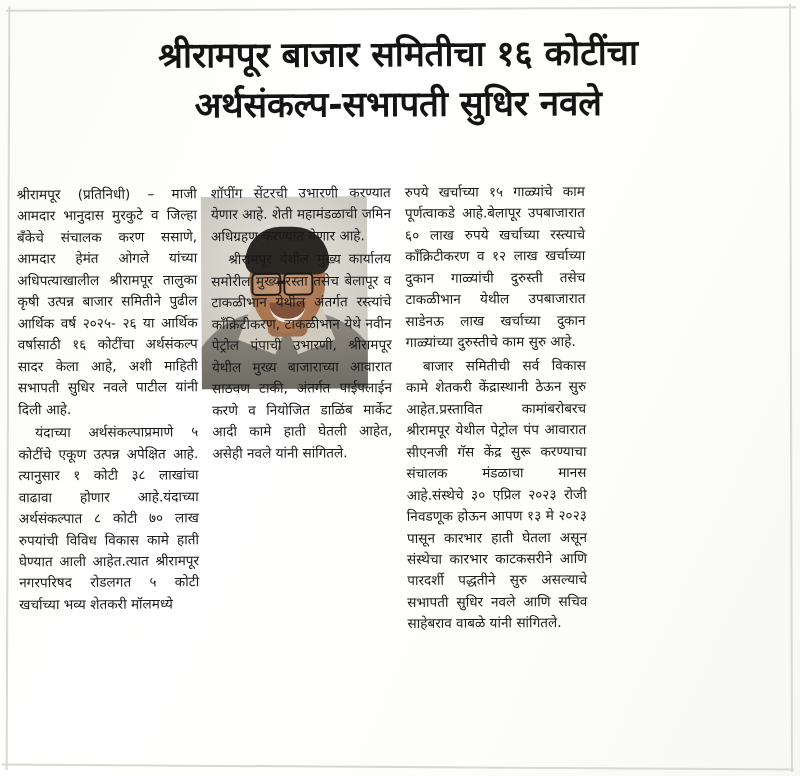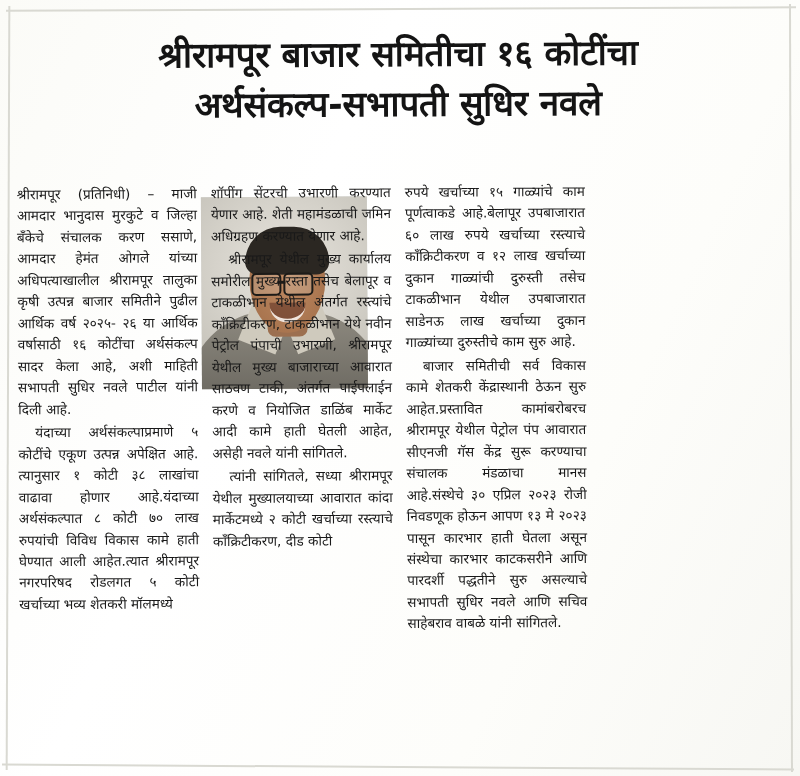--- a/index.html
+++ b/index.html
@@ -232,21 +232,20 @@
 
       <div class="col" id="col1">
           <div style="float: right; width: 0px; height: 0px;"></div>
         <p><span class="lead">श्रीरामपूर (प्रतिनिधी) –</span><span> माजी आमदार भानुदास मुरकुटे व जिल्हा बँकेचे संचालक करण ससाणे, आमदार हेमंत ओगले यांच्या अधिपत्याखालील श्रीरामपूर तालुका कृषी उत्पन्न बाजार समितीने पुढील आर्थिक वर्ष २०२५- २६ या आर्थिक वर्षासाठी १६ कोटींचा अर्थसंकल्प सादर केला आहे, अशी माहिती सभापती सुधिर नवले पाटील यांनी दिली आहे.</span></p>
         <p class="indent"><span>यंदाच्या अर्थसंकल्पाप्रमाणे ५ कोटींचे एकूण उत्पन्न अपेक्षित आहे. त्यानुसार १ कोटी ३८ लाखांचा वाढावा होणार आहे.यंदाच्या अर्थसंकल्पात ८ कोटी ७० लाख रुपयांची विविध विकास कामे हाती घेण्यात आली आहेत.त्यात श्रीरामपूर नगरपरिषद रोडलगत ५ कोटी खर्चाच्या भव्य शेतकरी मॉलमध्ये</span></p>
       </div>
 
       <div class="col" id="col2">
         <p><span>शॉपींग सेंटरची उभारणी करण्यात येणार आहे. शेती महामंडळाची जमिन अधिग्रहण करण्यात येणार आहे.</span></p>
         <p class="indent"><span>श्रीरामपूर येथील मुख्य कार्यालय समोरील मुख्य रस्ता तसेच बेलापूर व टाकळीभान येथील अंतर्गत रस्त्यांचे काँक्रिटीकरण, टाकळीभान येथे नवीन पेट्रोल पंपाची उभारणी, श्रीरामपूर येथील मुख्य बाजाराच्या आवारात साठवण टाकी, अंतर्गत पाईपलाईन करणे व नियोजित डाळिंब मार्केट आदी कामे हाती घेतली आहेत, असेही नवले यांनी सांगितले.</span></p>
-        <p class="indent"><span>त्यांनी सांगितले, सध्या श्रीरामपूर येथील मुख्यालयाच्या आवारात कांदा मार्केटमध्ये २ कोटी खर्चाच्या रस्त्याचे काँक्रिटीकरण, दीड कोटी</span></p>
       </div>
 
       <div class="col" id="col3">
         <p><span>रुपये खर्चाच्या १५ गाळ्यांचे काम पूर्णत्वाकडे आहे.बेलापूर उपबाजारात ६० लाख रुपये खर्चाच्या रस्त्याचे काँक्रिटीकरण व १२ लाख खर्चाच्या दुकान गाळ्यांची दुरुस्ती तसेच टाकळीभान येथील उपबाजारात साडेनऊ लाख खर्चाच्या दुकान गाळ्यांच्या दुरुस्तीचे काम सुरु आहे.</span></p>
         <p class="indent"><span>बाजार समितीची सर्व विकास कामे शेतकरी केंद्रास्थानी ठेऊन सुरु आहेत.प्रस्तावित कामांबरोबरच श्रीरामपूर येथील पेट्रोल पंप आवारात सीएनजी गॅस केंद्र सुरू करण्याचा संचालक मंडळाचा मानस आहे.संस्थेचे ३० एप्रिल २०२३ रोजी निवडणूक होऊन आपण १३ मे २०२३ पासून कारभार हाती घेतला असून संस्थेचा कारभार काटकसरीने आणि पारदर्शी पद्धतीने सुरु असल्याचे सभापती सुधिर नवले आणि सचिव साहेबराव वाबळे यांनी सांगितले.</span></p>
       </div>
 
     </div>
   </div>
 </div>

